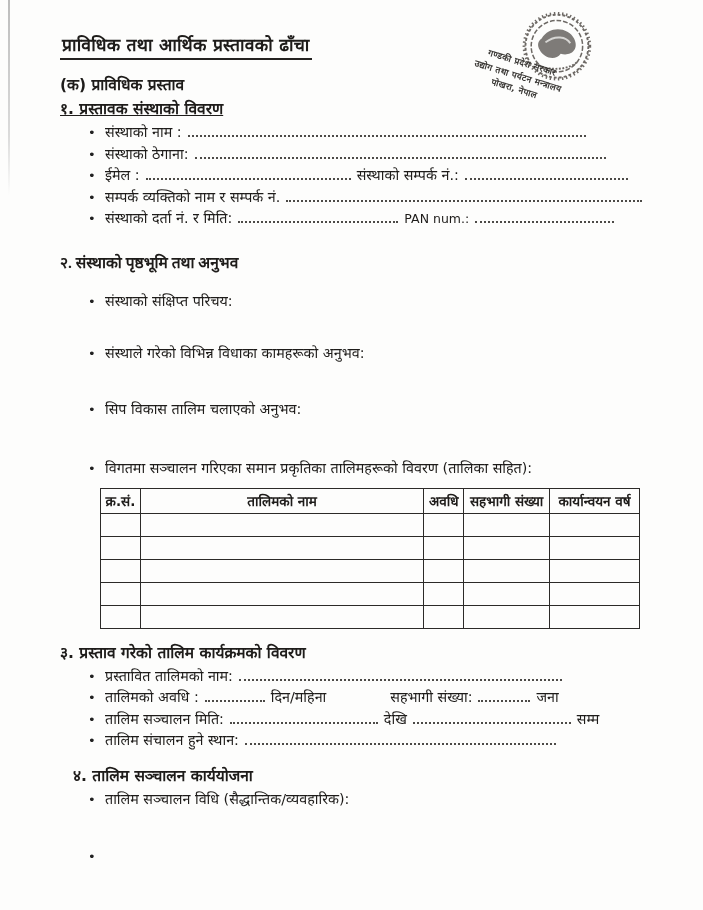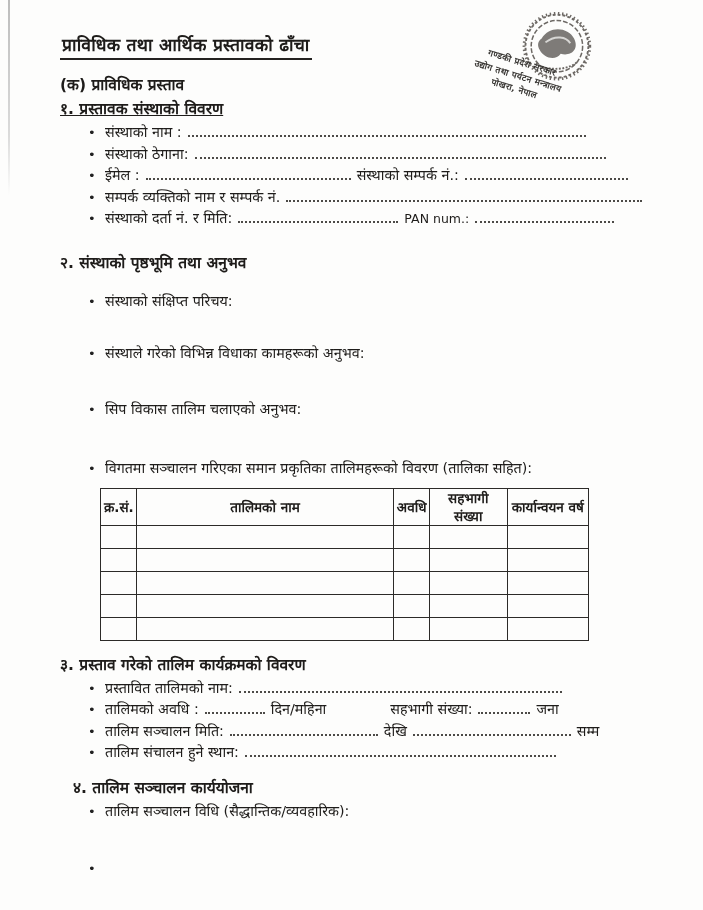--- a/index.html
+++ b/index.html
@@ -34,21 +34,21 @@
   .stamp-emblem{position:absolute;top:2px;right:12px;width:96px;height:80px;opacity:.85;}
   .stamp-text{
     position:absolute;top:48px;left:-6px;width:158px;
     transform:rotate(17deg);transform-origin:center;
     text-align:center;font-size:8.8px;font-weight:700;line-height:13.5px;
     color:#3a3835;letter-spacing:.3px;white-space:nowrap;
   }
   .sec-heading{font-size:15.5px;font-weight:700;line-height:22px;}
   .h-ka{margin-top:14px;}
   .h-1{margin-top:2px;text-decoration:underline;}
-  .h-2{margin-top:22px;}
+  .h-2{margin-top:22px;font-family:Liberation Serif, serif;}
   .h-3{margin-top:13px;}
   .h-4{margin-top:13px;margin-left:13px;}
   .blist{margin:2px 0 0 0;}
   .bline{
     display:flex;align-items:baseline;
     font-size:14.3px;line-height:21.5px;font-weight:500;
     padding-left:28px;white-space:nowrap;
   }
   .bullet{flex:0 0 17px;font-size:13px;color:#222;}
   .lbl{flex:0 0 auto;padding-right:6px;}
@@ -57,21 +57,21 @@
     display:inline-block;height:12px;
     border-bottom:2px dotted #4c4a47;
     flex:1 1 auto;min-width:30px;
   }
   .dots-fixed{flex:0 0 auto;}
   .spacer{flex:0 0 auto;}
   .mt18{margin-top:17px;} .mt32{margin-top:31px;} .mt34{margin-top:34px;} .mt38{margin-top:38px;} .mt36{margin-top:36px;}
   table.trainings{
     border-collapse:collapse;
     margin:8px 0 0 40px;
-    width:489px;table-layout:fixed;
+    width:540px;table-layout:fixed;
   }
   table.trainings th,table.trainings td{
     border:1.6px solid #2c2a28;
     font-size:13.5px;font-weight:700;
     padding:0 3px;text-align:center;
     height:24px;box-sizing:border-box;
   }
   table.trainings th{height:25px;font-weight:700;}
   table.trainings td{height:23px;}
 </style>

